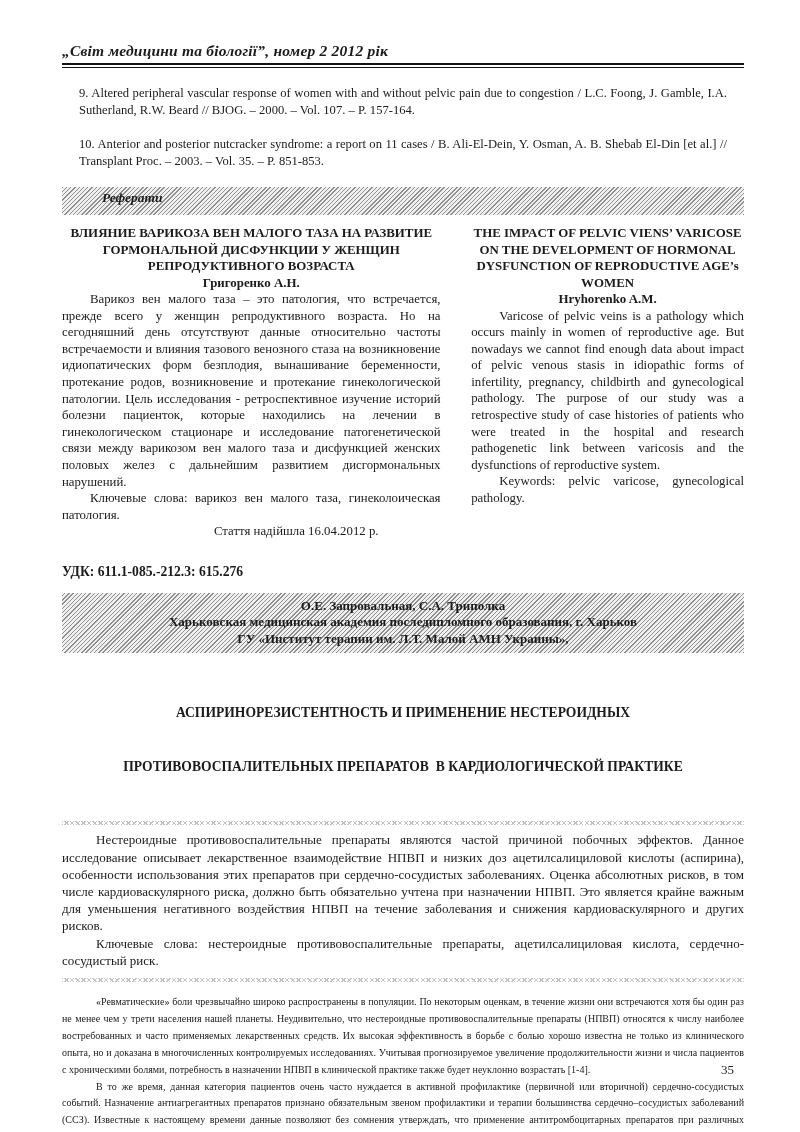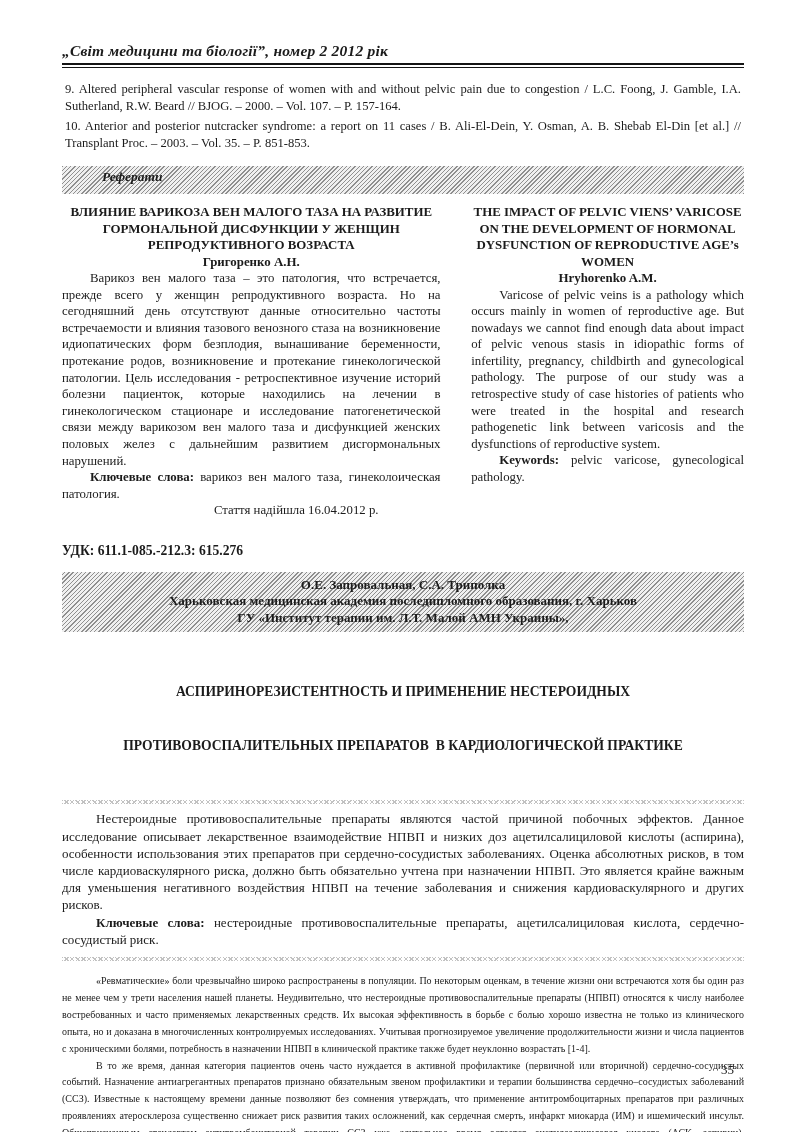--- a/index.html
+++ b/index.html
@@ -28,21 +28,21 @@
     margin-bottom: 3px;
   }
   .header-rule {
     height: 2px;
     border-top: 2.5px solid #141414;
     border-bottom: 1px solid #141414;
     margin-bottom: 13px;
   }
   
   .refs p {
-    margin: 3px;
+    margin: 17px;
     font-size: 12.6px;
     line-height: 17px;
     text-align: justify;
   }
   
   .hatch {
     background-image: repeating-linear-gradient(315deg,
       #8f8f8f 0px, #8f8f8f 1px, #f0f0f0 1px, #f0f0f0 3px);
   }
   .band-referaty {
@@ -135,21 +135,21 @@
     text-indent: 34px;
   }
   .body-text {
     margin-top: 12px;
   }
   .body-text p {
     font-size: 10px;
     line-height: 16.9px;
     text-indent: 34px;
   }
-  .bold { font-weight: bold; }
+  .bold { font-weight: normal; }
   
   .page-number {
     position: absolute;
     right: 66px;
     top: 1062px;
     font-size: 13px;
   }
 </style>
 </head>
 <body>

